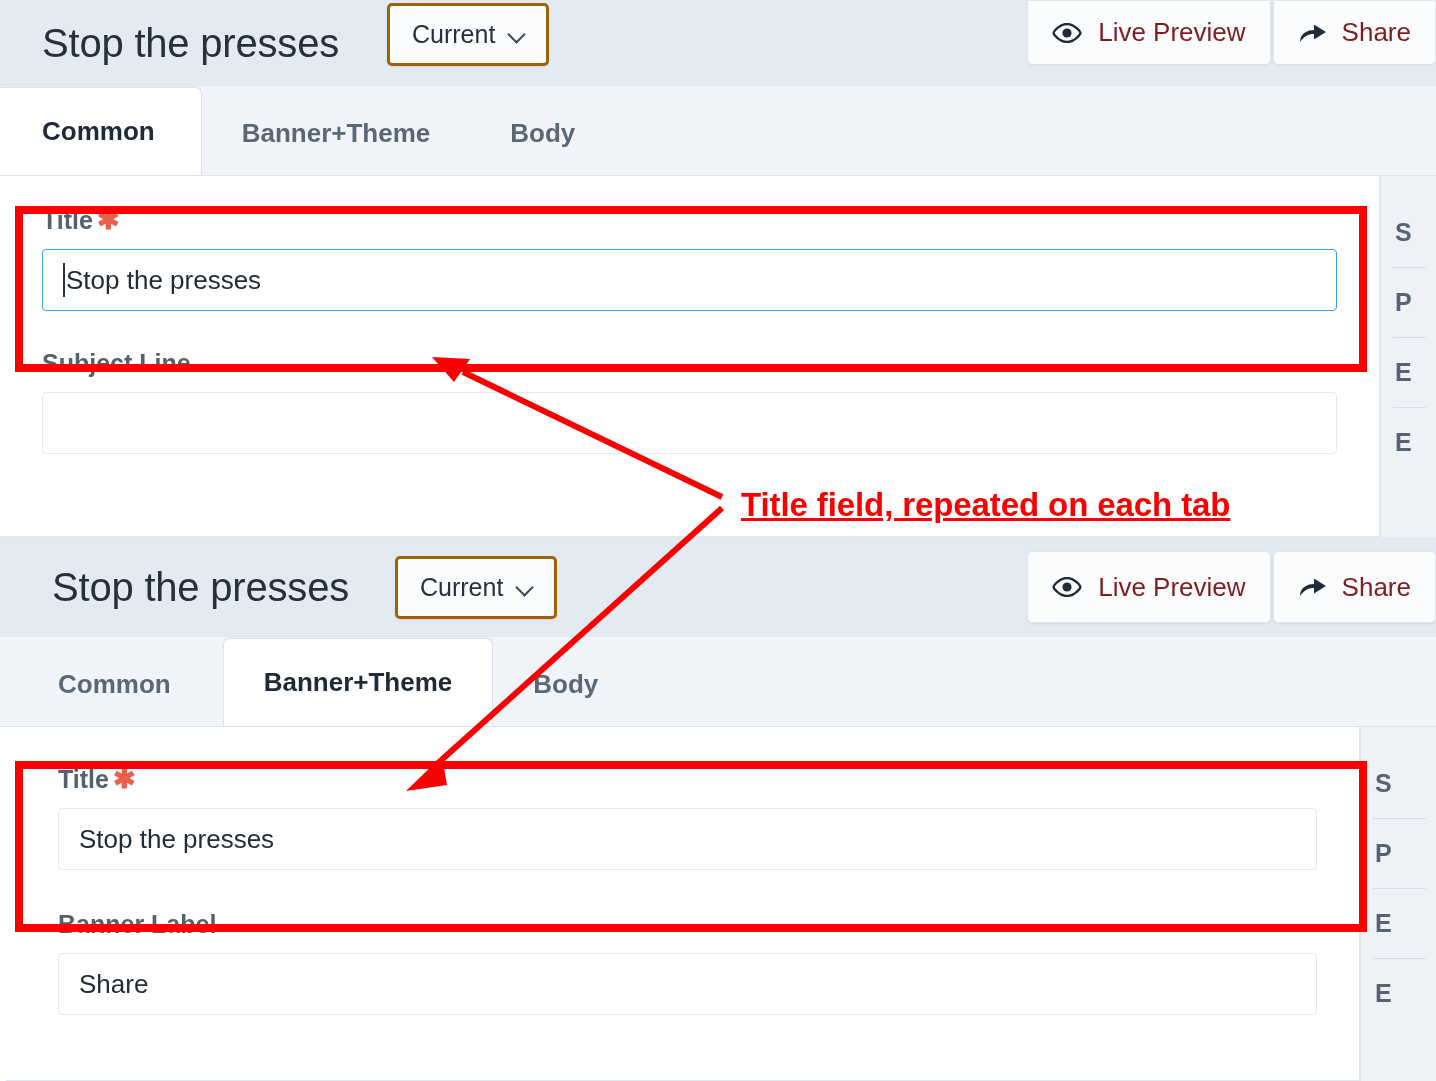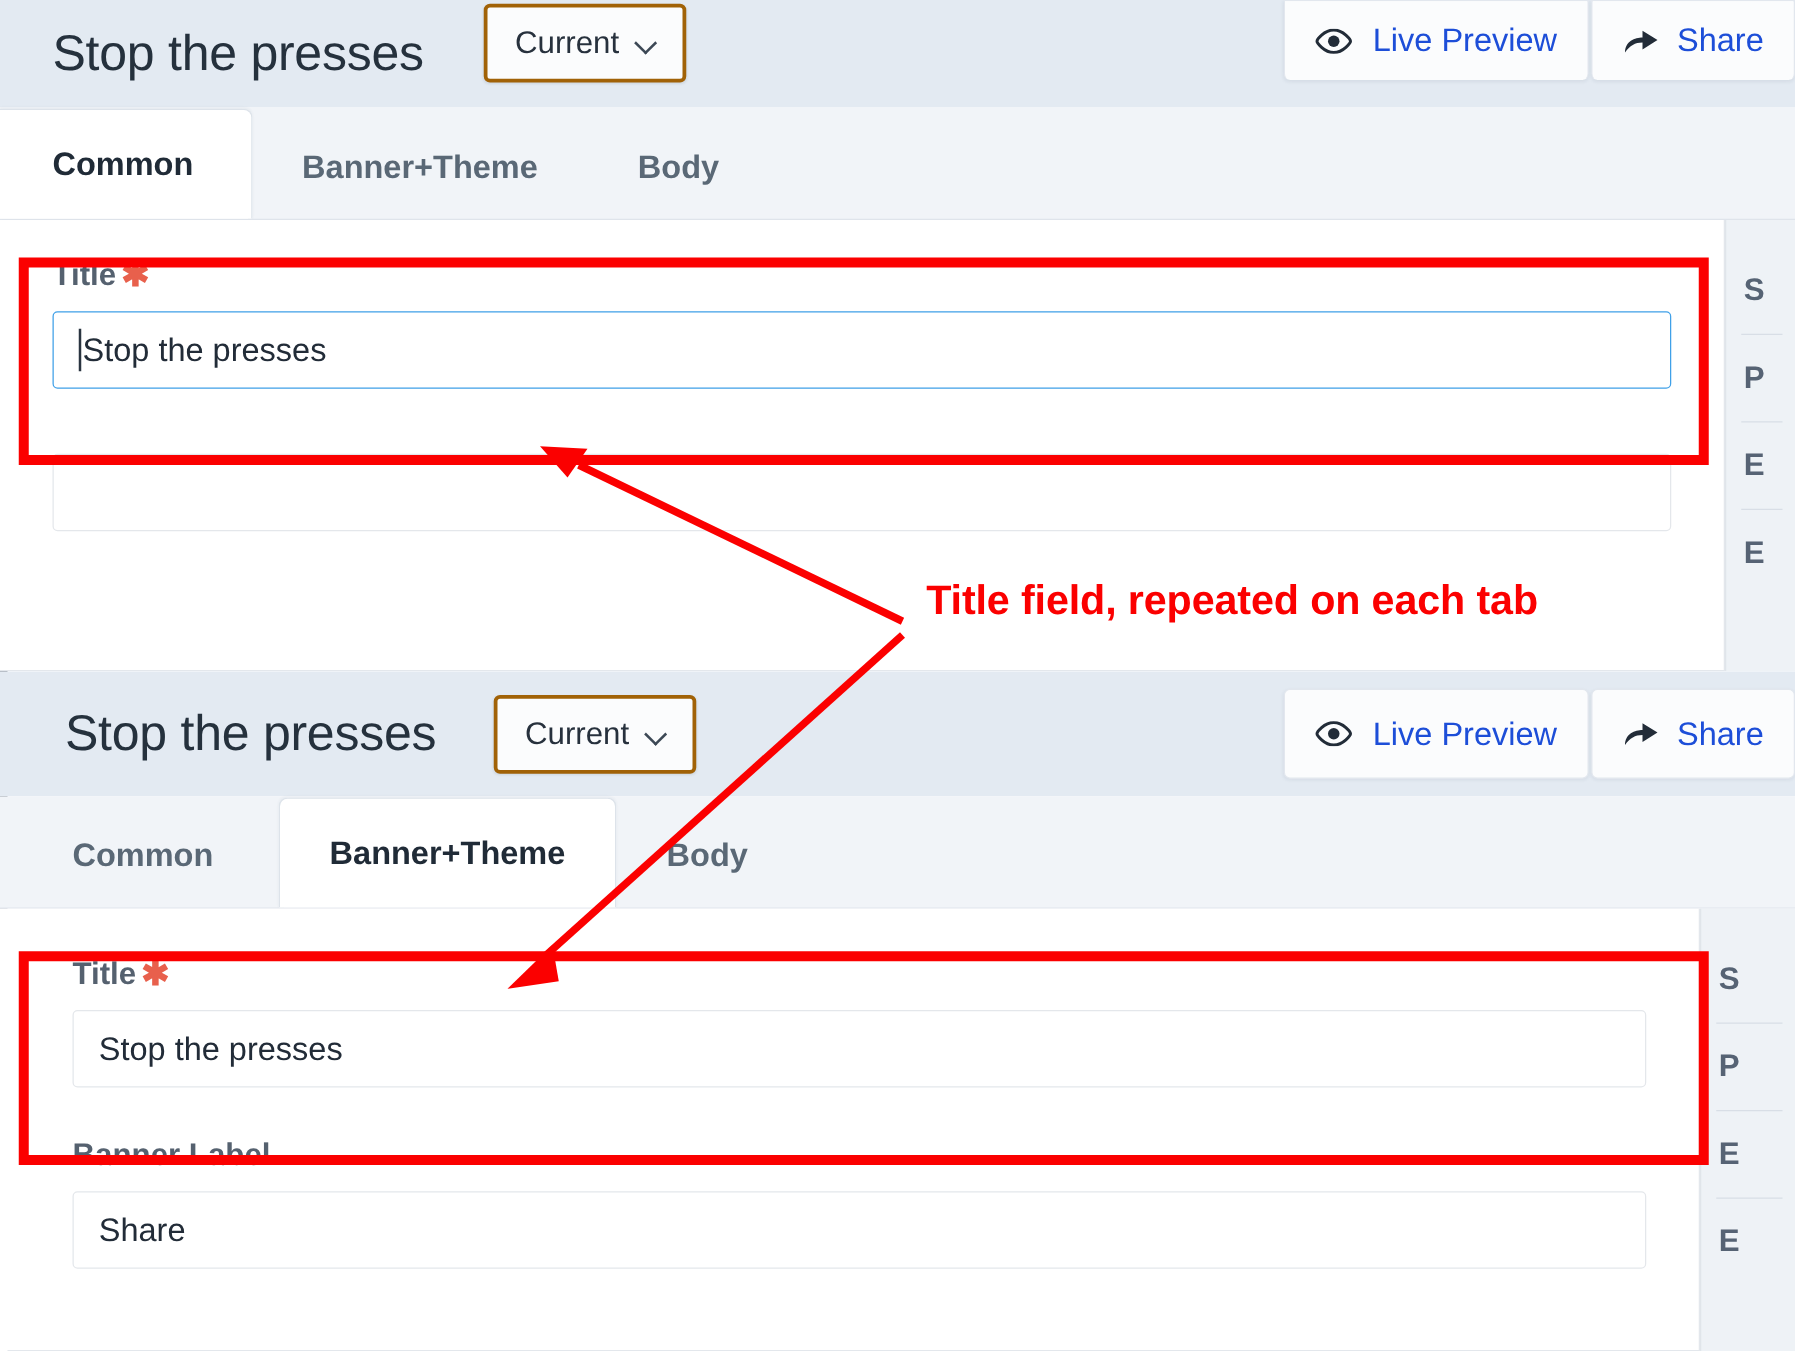--- a/index.html
+++ b/index.html
@@ -47,21 +47,21 @@
     transform: rotate(45deg);
   }
 
   .header-actions { margin-left: auto; display: flex; align-items: stretch; height: 100%; }
   .hdr-btn {
     background: #fbfcfd;
     border: 1px solid #e2e7ee;
     border-bottom: none;
     display: flex; align-items: center; gap: 16px;
     padding: 0 24px;
-    font-size: 26px; color: #1d4ed8; white-space: nowrap;
+    font-size: 26px; color: #7f1d1d; white-space: nowrap;
     box-shadow: 0 1px 3px rgba(30,45,65,.07);
   }
   .hdr-btn + .hdr-btn { margin-left: 2px; gap: 14px; }
 
   .ico { display:inline-block; flex: none; }
   .ico svg { display:block; }
 
   
   .tabstrip {
     position: relative;
@@ -196,20 +196,23 @@
               <span>Title</span>
               <span class="req">✱</span>
             </div>
             <div class="text-input focused">
               <span class="caret"></span>
               <span>Stop the presses</span>
             </div>
           </div>
 
           <div class="field" style="padding-top:38px;">
+            <div class="field-label">
+              <span>Subject Line</span>
+            </div>
             <div class="text-input">
               <span></span>
             </div>
           </div>
 
         </div>
       </div>
 
       <div class="right-rail">
         <div class="rail-item">S</div>
@@ -317,16 +320,16 @@
       <polygon points="432,357 470,359 454,382" fill="#fb0000"></polygon>
     </g>
 
     <g>
       <line x1="722" y1="508" x2="437" y2="764" stroke="#fb0000" stroke-width="6"></line>
       <polygon points="406,791 442,756 447,785" fill="#fb0000"></polygon>
     </g>
   </svg>
 
   <div class="anno">
-    <div class="anno-text" style="left:741px; top:461px;">Title field, repeated on each tab</div>
+    <div class="anno-text" style="left:741px; top:486px;text-decoration:underline;">Title field, repeated on each tab</div>
   </div>
 
 </div>
 
 </body></html>

